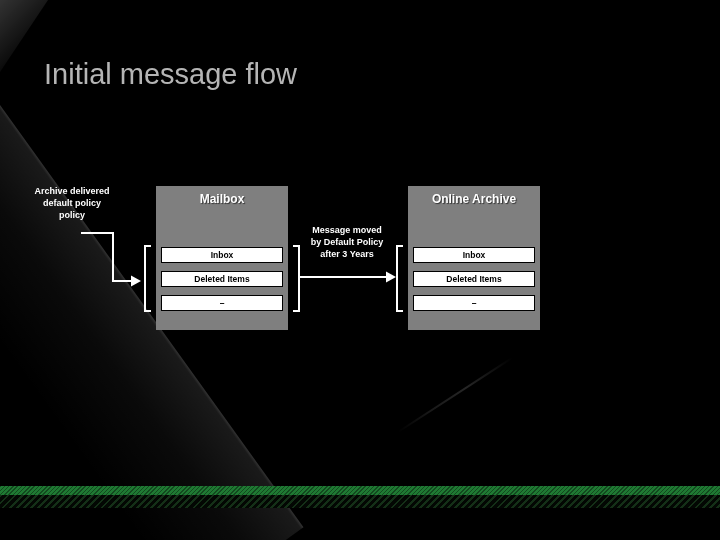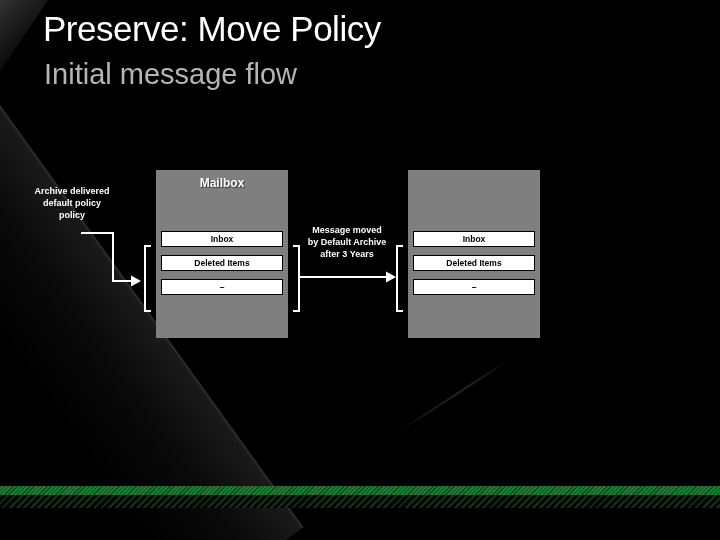--- a/index.html
+++ b/index.html
@@ -52,21 +52,21 @@
     position:absolute; left:44px; top:57px; z-index:2;
     font-size:29px; line-height:1.2; color:var(--subtitle_gray,#b5b5b5);
   }
   .note {
     position:absolute; z-index:2; text-align:center;
     font-size:9px; font-weight:700; line-height:12px; color:#fff;
   }
 
   
   .panel {
-    position:absolute; top:170px; width:132px; height:168px; z-index:2;
+    position:absolute; top:186px; width:132px; height:144px; z-index:2;
     background:var(--panel_gray,#7f7f7f);
   }
   .panel-title {
     padding-top:6px; text-align:center;
     font-size:12px; font-weight:700; color:#fff;
     text-shadow:1px 1px 1px rgba(0,0,0,0.6);
   }
   .folder {
     position:absolute; left:5px; width:122px; height:16px;
     box-sizing:border-box; background:#fff; border:1.5px solid #000;
@@ -79,43 +79,43 @@
 <body>
 
 <div class="slide">
 
   <div class="bg-band"></div>
   <div class="bg-corner"></div>
   <div class="bg-line"></div>
   <div class="bar-green"></div>
   <div class="bar-hatch"></div>
 
-  <div class="title">Preserve: Move Policy</div>
   <div class="subtitle">Initial message flow</div>
 
   <div class="note" style="left:22px; top:185px; width:100px;">
     <div>Archive delivered</div>
     <div>default policy</div>
     <div>policy</div>
   </div>
 
   <div class="note" style="left:295px; top:224px; width:104px;">
     <div>Message moved</div>
-    <div>by Default Archive</div>
+    <div>by Default Policy</div>
     <div>after 3 Years</div>
   </div>
 
   <div class="panel" style="left:156px;">
     <div class="panel-title">Mailbox</div>
     <div class="folder" style="top:61px;">Inbox</div>
     <div class="folder" style="top:85px;">Deleted Items</div>
     <div class="folder" style="top:109px;">–</div>
   </div>
 
   <div class="panel" style="left:408px;">
+    <div class="panel-title">Online Archive</div>
     <div class="folder" style="top:61px;">Inbox</div>
     <div class="folder" style="top:85px;">Deleted Items</div>
     <div class="folder" style="top:109px;">–</div>
   </div>
 
   <svg class="overlay" width="720" height="540" viewBox="0 0 720 540">
     <polyline points="81,233 113,233 113,281 132,281" fill="none" stroke="#ffffff" stroke-width="2"></polyline>
     <polygon points="131,275.5 141,281 131,286.5" fill="#ffffff"></polygon>
     <path d="M151,246 H145 V311 H151" fill="none" stroke="#ffffff" stroke-width="2"></path>
     <path d="M293,246 H299 V311 H293" fill="none" stroke="#ffffff" stroke-width="2"></path>

